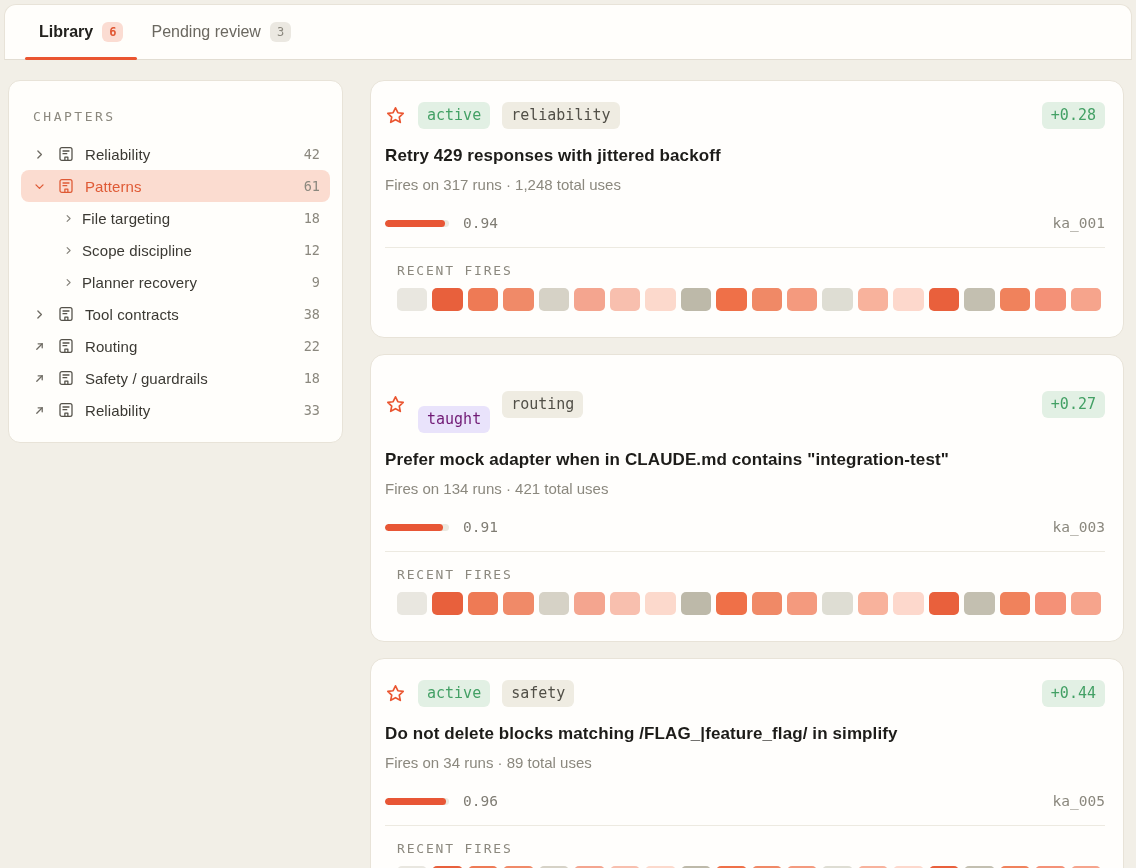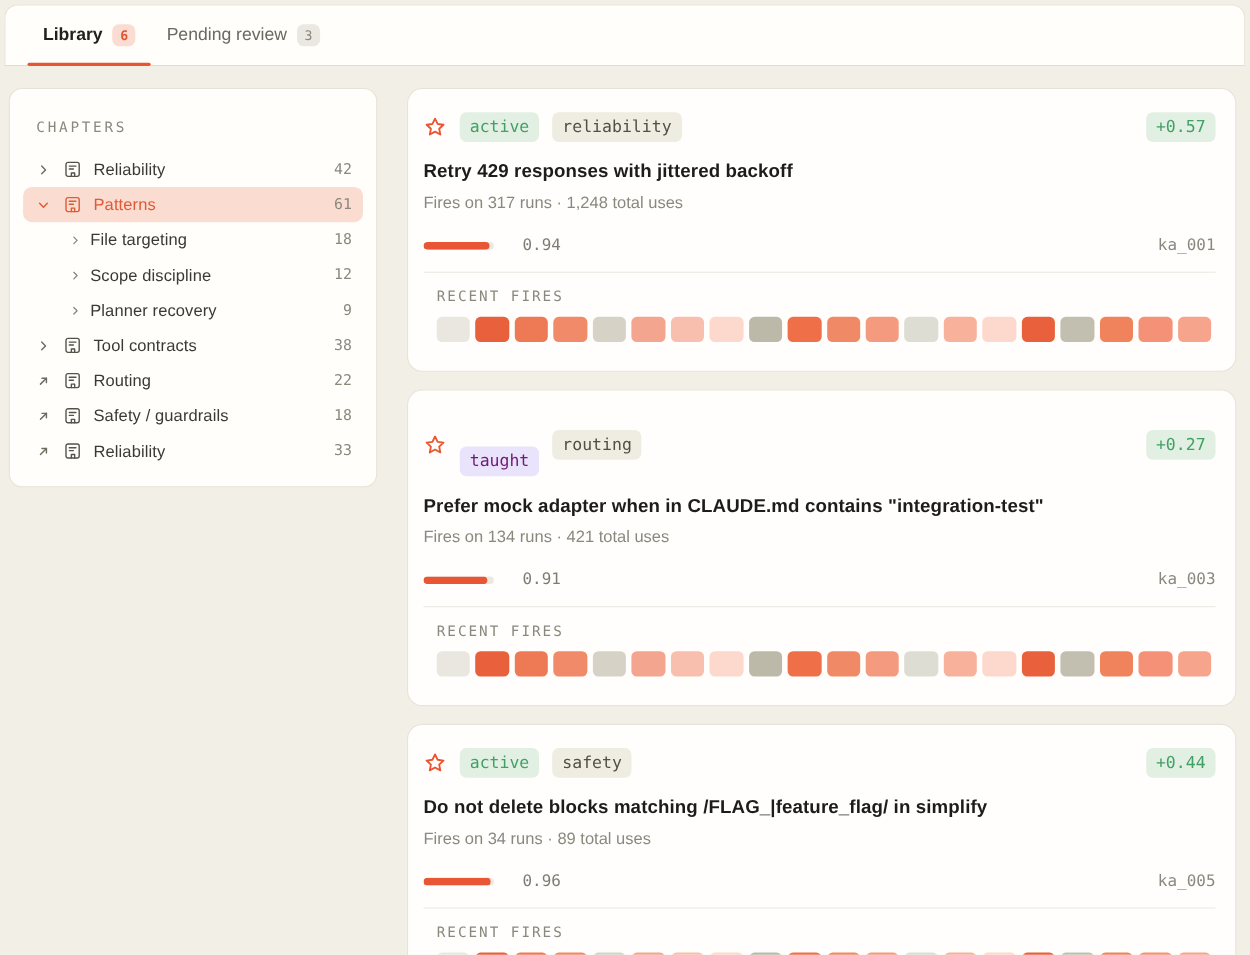--- a/index.html
+++ b/index.html
@@ -109,21 +109,21 @@
     letter-spacing:.1px;
   }
   .card-meta { margin-top:10px; font-size:15px; color:#8b887e; }
   .score-row { display:flex; align-items:center; margin-top:22px; }
   .score-track {
     width:64px; height:7px; border-radius:4px;
     background:#ece9e0; overflow:hidden; flex:none;
   }
   .score-fill { height:100%; background:#e85635; border-radius:4px; }
   .score-value {
-    margin-left:26px;
+    margin-left:14px;
     font-family:"DejaVu Sans Mono", monospace;
     font-size:14.5px; color:#7f7c73;
   }
   .card-id {
     margin-left:auto;
     font-family:"DejaVu Sans Mono", monospace;
     font-size:14.5px; color:#8b887e;
   }
   .card-divider { border:none; border-top:1px solid #edeae1; margin:16px 0 0 0; }
   .fires-section { margin:15px 4px 0 12px; }
@@ -299,21 +299,21 @@
   <div class="card-list">
       <div class="card">
     <div class="card-head">
       <span class="star">
         <svg viewBox="0 0 24 24" width="21" height="21" fill="none" stroke="currentColor" stroke-width="1.9" stroke-linejoin="round">
               <path d="M12 3.2l2.7 5.6 6.1.8-4.5 4.2 1.2 6-5.5-3-5.5 3 1.2-6-4.5-4.2 6.1-.8z"></path>
             </svg>
       </span>
       <span class="badge badge-status" data-status="active">active</span>
       <span class="badge badge-tag">reliability</span>
-      <span class="badge badge-delta">+0.57</span>
+      <span class="badge badge-delta">+0.28</span>
     </div>
     <div class="card-title">Retry 429 responses with jittered backoff</div>
     <div class="card-meta">Fires on 317 runs · 1,248 total uses</div>
     <div class="score-row">
       <div class="score-track">
         <div class="score-fill" style="width: 94%;"></div>
       </div>
       <span class="score-value">0.94</span>
       <span class="card-id">ka_001</span>
     </div>

